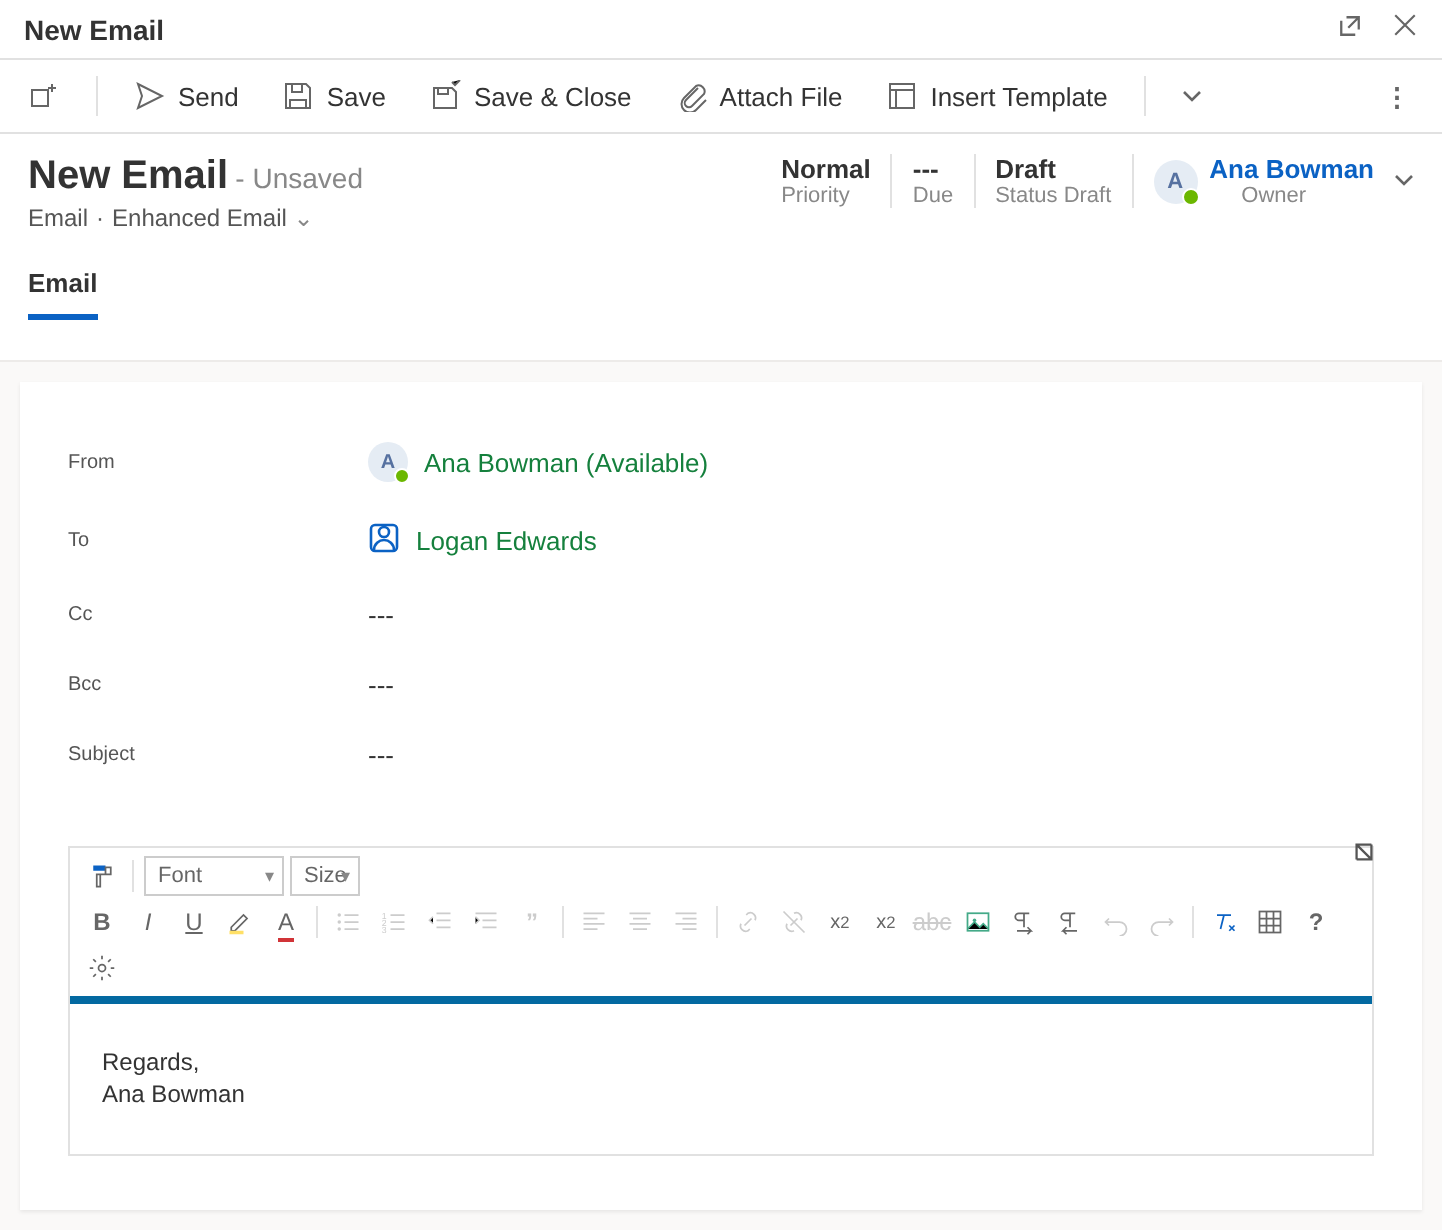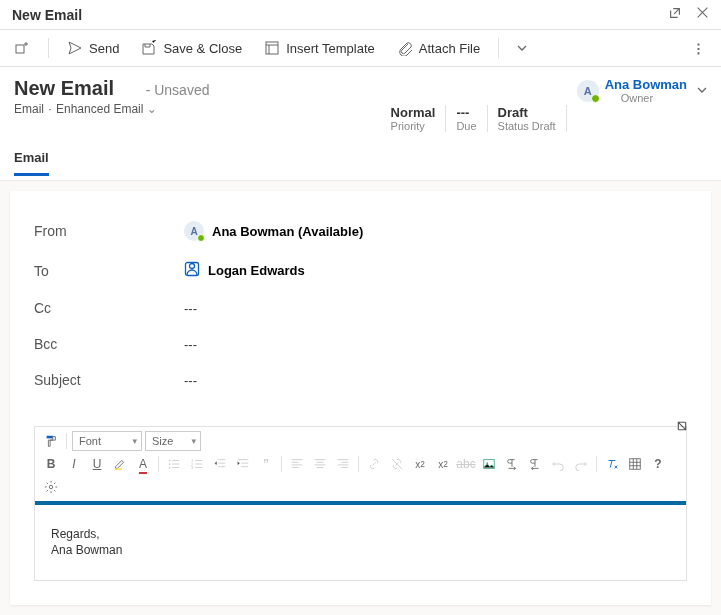--- a/index.html
+++ b/index.html
@@ -16,71 +16,71 @@
   .cmd { display: flex; align-items: center; gap: 6px; padding: 6px 8px; color: #333; cursor: pointer; font-size: 13px; }
   .cmd .ico { width: 16px; height: 16px; display: inline-flex; align-items: center; justify-content: center; }
   .vsep { width: 1px; height: 20px; background: #e1e1e1; margin: 0 4px; }
   .chev { color: #666; padding: 6px 8px; cursor: pointer; }
   .overflow { margin-left: auto; padding: 6px 10px; cursor: pointer; color: #666; font-weight: bold; }
 
   
   .header { display: flex; align-items: flex-start; padding: 10px 14px 0 14px; }
   .header-left { flex: 1; }
   .h-title { font-size: 20px; font-weight: 600; display: inline; }
-  .h-status { font-size: 14px; color: #888; font-weight: 400; margin-left: 28px; }
+  .h-status { font-size: 14px; color: #888; font-weight: 400; }
   .h-sub { color: #555; font-size: 12px; margin-top: 2px; display: flex; align-items: center; gap: 4px; }
   .h-sub .chev2 { color: #888; }
 
   .header-right { display: flex; align-items: flex-start; gap: 0; }
-  .meta { padding: 0 10px; border-right: 1px solid #e1e1e1; margin-top: 28px; }
+  .meta { padding: 0 10px; border-right: 1px solid #e1e1e1; }
   .meta:last-child { border-right: none; }
   .meta .mval { font-size: 13px; font-weight: 600; color: #333; }
   .meta .mlbl { font-size: 11px; color: #888; }
   .owner { display: flex; align-items: center; gap: 6px; padding-left: 10px; }
   .avatar { width: 22px; height: 22px; border-radius: 50%; background: #e5ecf4; color: #5671a0; font-size: 11px; font-weight: 600; display: flex; align-items: center; justify-content: center; position: relative; }
   .avatar::after { content: ""; width: 7px; height: 7px; background: #6bb700; border: 1px solid #fff; border-radius: 50%; position: absolute; bottom: -1px; right: -1px; }
   .owner-info .owner-name { color: #0b62c4; font-weight: 600; font-size: 13px; }
   .owner-info .owner-lbl { color: #888; font-size: 11px; margin-left: 16px; }
   .owner .chev3 { color: #666; padding-left: 4px; }
 
   
   .tabs { padding: 14px 14px 0 14px; }
   .tab { display: inline-block; padding: 4px 0 8px 0; font-weight: 600; color: #333; border-bottom: 3px solid #0b62c4; cursor: pointer; }
 
   
   .body { background: #faf9f8; padding: 10px; position: absolute; top: 180px; bottom: 0; left: 0; right: 0; border-top: 1px solid #edebe9; }
   .card { background: #fff; box-shadow: 0 1px 2px rgba(0,0,0,0.08); padding: 20px 24px 20px 24px; height: 100%; overflow: hidden; position: relative; }
 
   .field { display: flex; align-items: center; padding: 10px 0; }
-  .field .flabel { width: 150px; color: #555; font-size: 14px; }
+  .field .flabel { width: 150px; color: #555; font-size: 10px; }
   .field .fval { flex: 1; font-size: 13px; color: #333; }
   .placeholder { color: #666; }
 
   .from-chip { display: flex; align-items: center; gap: 8px; }
   .from-chip .avatar-sm { width: 20px; height: 20px; border-radius: 50%; background: #e5ecf4; color: #5671a0; font-size: 10px; font-weight: 600; display: flex; align-items: center; justify-content: center; position: relative; }
   .from-chip .avatar-sm::after { content: ""; width: 6px; height: 6px; background: #6bb700; border: 1px solid #fff; border-radius: 50%; position: absolute; bottom: -1px; right: -1px; }
-  .from-chip .name, .to-chip .name { color: #000000; font-weight: 700; }
+  .from-chip .name, .to-chip .name { color: #15803d; font-weight: 400; }
   .to-chip { display: flex; align-items: center; gap: 8px; }
   .to-chip .cico { color: #0b62c4; }
 
   .expand { position: absolute; right: 22px; top: 228px; color: #555; cursor: pointer; }
   .expand svg { transform: rotate(45deg); }
 
   
   .editor-wrap { margin-top: 28px; border: 1px solid #e1e1e1; }
   .etoolbar { border-bottom: 4px solid #0369a1; padding: 4px 6px; }
   .etoolbar .row { display: flex; align-items: center; gap: 3px; flex-wrap: wrap; }
   .etoolbar .row + .row { margin-top: 3px; }
   .tb-btn { width: 20px; height: 20px; display: inline-flex; align-items: center; justify-content: center; cursor: pointer; color: #666; font-size: 12px; }
   .tb-btn.dis { color: #ccc; cursor: default; }
   .tb-sep { width: 1px; height: 16px; background: #e1e1e1; margin: 0 2px; }
   .tb-select { border: 1px solid #ccc; height: 20px; font-size: 11px; padding: 0 16px 0 6px; color: #666; background: #fff; position: relative; display: inline-flex; align-items: center; }
   .tb-select::after { content: "▾"; position: absolute; right: 4px; font-size: 9px; color: #888; }
   .tb-select.font { width: 70px; }
-  .tb-select.size { width: 56px; }
+  .tb-select.size { width: 35px; }
 
   .editor-content { padding: 22px 16px; font-size: 12px; color: #333; min-height: 60px; }
   .editor-content div { line-height: 1.3; }
 </style>
 </head>
 <body>
 
 <div class="titlebar">
   <div class="title">New Email</div>
   <div class="win-controls">
@@ -111,42 +111,50 @@
     <span class="ico">
       <svg width="16" height="16" viewBox="0 0 16 16">
           <path fill="none" stroke="#666" d="M2 2l12 6-12 6 2-6z"></path>
         </svg>
     </span>
     <span>Send</span>
   </div>
   <div class="cmd">
     <span class="ico">
       <svg width="16" height="16" viewBox="0 0 16 16">
+          <path fill="none" stroke="#666" d="M2 2h10l2 2v10H2z M5 2v4h5V2 M4 10h8v4H4z"></path>
+        </svg>
+    </span>
+    <span>Save</span>
+  </div>
+  <div class="cmd">
+    <span class="ico">
+      <svg width="16" height="16" viewBox="0 0 16 16">
           <path fill="none" stroke="#666" d="M2 4h9l2 2v8H2z M4 4v3h5V4"></path>
           <path stroke="#666" d="M11 1l1.5 1.5L15 0"></path>
         </svg>
     </span>
     <span>Save &amp; Close</span>
   </div>
   <div class="cmd">
     <span class="ico">
       <svg width="16" height="16" viewBox="0 0 16 16">
+          <path fill="none" stroke="#666" d="M11 4l-6 6a2 2 0 003 3l6-6a3 3 0 00-4-4l-6 6a4 4 0 006 6l5-5"></path>
+        </svg>
+    </span>
+    <span>Attach File</span>
+  </div>
+  <div class="cmd">
+    <span class="ico">
+      <svg width="16" height="16" viewBox="0 0 16 16">
           <rect x="2" y="2" width="12" height="12" fill="none" stroke="#666"></rect>
           <path stroke="#666" d="M2 5h12M5 5v9"></path>
         </svg>
     </span>
     <span>Insert Template</span>
-  </div>
-  <div class="cmd">
-    <span class="ico">
-      <svg width="16" height="16" viewBox="0 0 16 16">
-          <path fill="none" stroke="#666" d="M11 4l-6 6a2 2 0 003 3l6-6a3 3 0 00-4-4l-6 6a4 4 0 006 6l5-5"></path>
-        </svg>
-    </span>
-    <span>Attach File</span>
   </div>
   <div class="vsep"></div>
   <div class="chev">
     <svg width="10" height="10" viewBox="0 0 10 10">
         <path fill="none" stroke="#666" stroke-width="1.3" d="M1 3l4 4 4-4"></path>
       </svg>
   </div>
   <div class="overflow">⋮</div>
 </div>
 

